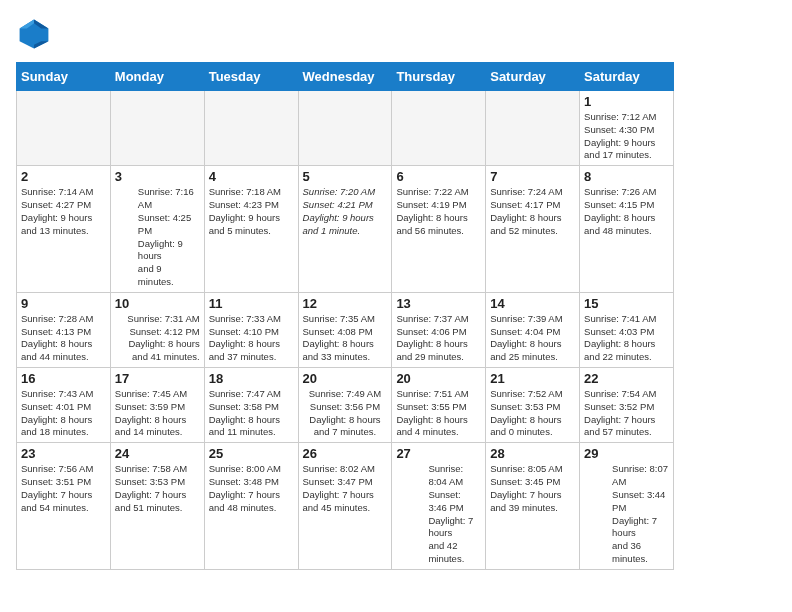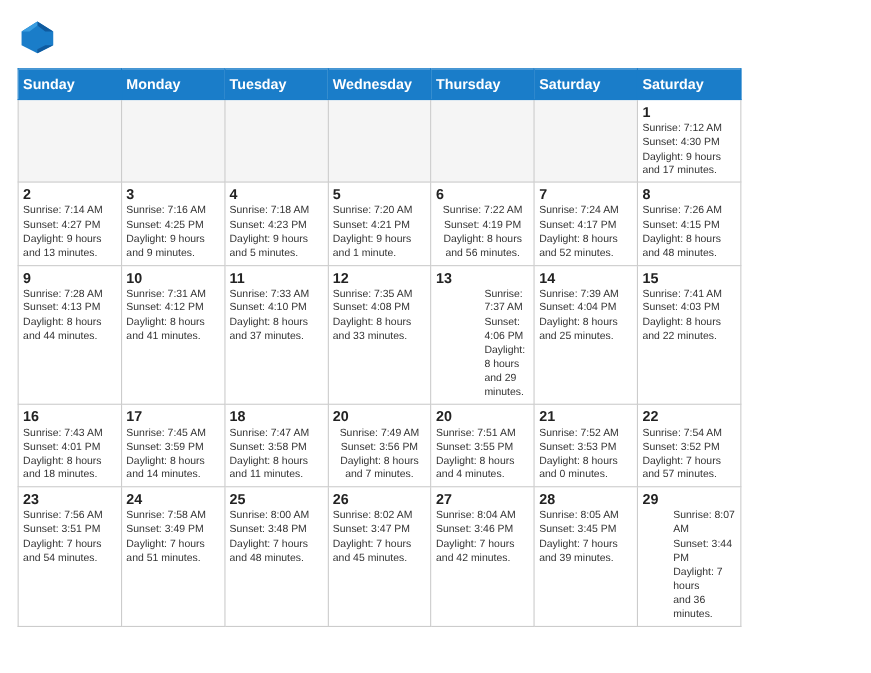--- a/index.html
+++ b/index.html
@@ -147,42 +147,42 @@
         <tr class="week-row">
           <td>
             <span class="day-number">2</span>
             <div class="day-info" style="white-space: pre-line;">Sunrise: 7:14 AM
 Sunset: 4:27 PM
 Daylight: 9 hours
 and 13 minutes.</div>
           </td>
           <td>
             <span class="day-number">3</span>
-            <div class="day-info" style="white-space: pre-line;">Sunrise: 7:16 AM
+            <div class="day-info" style="white-space: pre-line; margin-left: 23px;">Sunrise: 7:16 AM
 Sunset: 4:25 PM
 Daylight: 9 hours
 and 9 minutes.</div>
           </td>
           <td>
             <span class="day-number">4</span>
             <div class="day-info" style="white-space: pre-line;">Sunrise: 7:18 AM
 Sunset: 4:23 PM
 Daylight: 9 hours
 and 5 minutes.</div>
           </td>
           <td>
             <span class="day-number">5</span>
-            <div class="day-info" style="white-space: pre-line;">Sunrise: 7:20 AM
+            <div class="day-info" style="white-space: pre-line; font-style: italic;">Sunrise: 7:20 AM
 Sunset: 4:21 PM
 Daylight: 9 hours
 and 1 minute.</div>
           </td>
           <td>
             <span class="day-number">6</span>
-            <div class="day-info" style="white-space: pre-line; text-align: center;">Sunrise: 7:22 AM
+            <div class="day-info" style="white-space: pre-line;">Sunrise: 7:22 AM
 Sunset: 4:19 PM
 Daylight: 8 hours
 and 56 minutes.</div>
           </td>
           <td>
             <span class="day-number">7</span>
             <div class="day-info" style="white-space: pre-line;">Sunrise: 7:24 AM
 Sunset: 4:17 PM
 Daylight: 8 hours
 and 52 minutes.</div>
@@ -198,42 +198,42 @@
         <tr class="week-row">
           <td>
             <span class="day-number">9</span>
             <div class="day-info" style="white-space: pre-line;">Sunrise: 7:28 AM
 Sunset: 4:13 PM
 Daylight: 8 hours
 and 44 minutes.</div>
           </td>
           <td>
             <span class="day-number">10</span>
-            <div class="day-info" style="white-space: pre-line;">Sunrise: 7:31 AM
+            <div class="day-info" style="white-space: pre-line; text-align: right;">Sunrise: 7:31 AM
 Sunset: 4:12 PM
 Daylight: 8 hours
 and 41 minutes.</div>
           </td>
           <td>
             <span class="day-number">11</span>
             <div class="day-info" style="white-space: pre-line;">Sunrise: 7:33 AM
 Sunset: 4:10 PM
 Daylight: 8 hours
 and 37 minutes.</div>
           </td>
           <td>
             <span class="day-number">12</span>
             <div class="day-info" style="white-space: pre-line;">Sunrise: 7:35 AM
 Sunset: 4:08 PM
 Daylight: 8 hours
 and 33 minutes.</div>
           </td>
           <td>
             <span class="day-number">13</span>
-            <div class="day-info" style="white-space: pre-line; margin-left: 44px;">Sunrise: 7:37 AM
+            <div class="day-info" style="white-space: pre-line;">Sunrise: 7:37 AM
 Sunset: 4:06 PM
 Daylight: 8 hours
 and 29 minutes.</div>
           </td>
           <td>
             <span class="day-number">14</span>
             <div class="day-info" style="white-space: pre-line;">Sunrise: 7:39 AM
 Sunset: 4:04 PM
 Daylight: 8 hours
 and 25 minutes.</div>
@@ -301,41 +301,41 @@
           <td>
             <span class="day-number">23</span>
             <div class="day-info" style="white-space: pre-line;">Sunrise: 7:56 AM
 Sunset: 3:51 PM
 Daylight: 7 hours
 and 54 minutes.</div>
           </td>
           <td>
             <span class="day-number">24</span>
             <div class="day-info" style="white-space: pre-line;">Sunrise: 7:58 AM
-Sunset: 3:49 PM
+Sunset: 3:53 PM
 Daylight: 7 hours
 and 51 minutes.</div>
           </td>
           <td>
             <span class="day-number">25</span>
             <div class="day-info" style="white-space: pre-line;">Sunrise: 8:00 AM
 Sunset: 3:48 PM
 Daylight: 7 hours
 and 48 minutes.</div>
           </td>
           <td>
             <span class="day-number">26</span>
             <div class="day-info" style="white-space: pre-line;">Sunrise: 8:02 AM
 Sunset: 3:47 PM
 Daylight: 7 hours
 and 45 minutes.</div>
           </td>
           <td>
             <span class="day-number">27</span>
-            <div class="day-info" style="white-space: pre-line;">Sunrise: 8:04 AM
+            <div class="day-info" style="white-space: pre-line; margin-left: 32px;">Sunrise: 8:04 AM
 Sunset: 3:46 PM
 Daylight: 7 hours
 and 42 minutes.</div>
           </td>
           <td>
             <span class="day-number">28</span>
             <div class="day-info" style="white-space: pre-line;">Sunrise: 8:05 AM
 Sunset: 3:45 PM
 Daylight: 7 hours
 and 39 minutes.</div>

